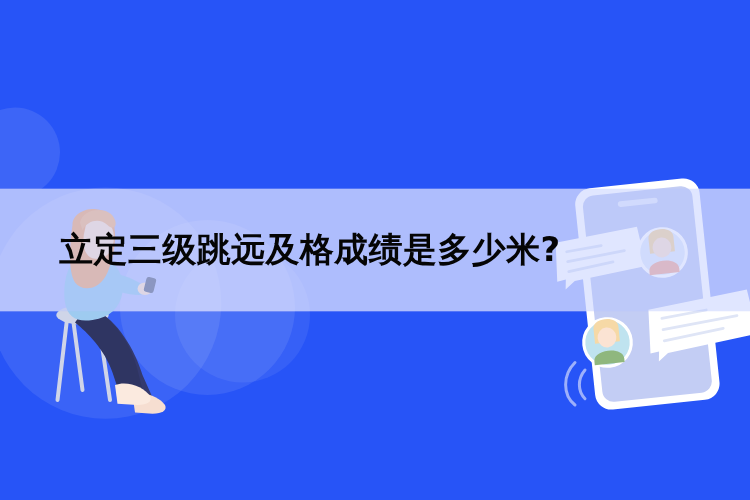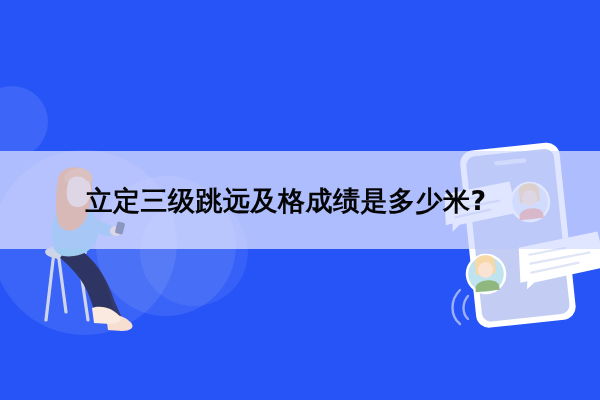--- a/index.html
+++ b/index.html
@@ -110,21 +110,20 @@
     position: absolute;
     left: 0;
     top: 151px;
     width: 496px;
     height: 98px;
     display: flex;
     align-items: center;
     justify-content: center;
     z-index: 40;
     pointer-events: none;
-    margin-left: 38px;
   }
   .headline-text {
     font-family: "DejaVu Sans", "Liberation Sans", sans-serif;
     font-size: 27px;
     font-weight: 700;
     color: #050505;
     letter-spacing: 0.5px;
     white-space: nowrap;
     line-height: 1;
   }

